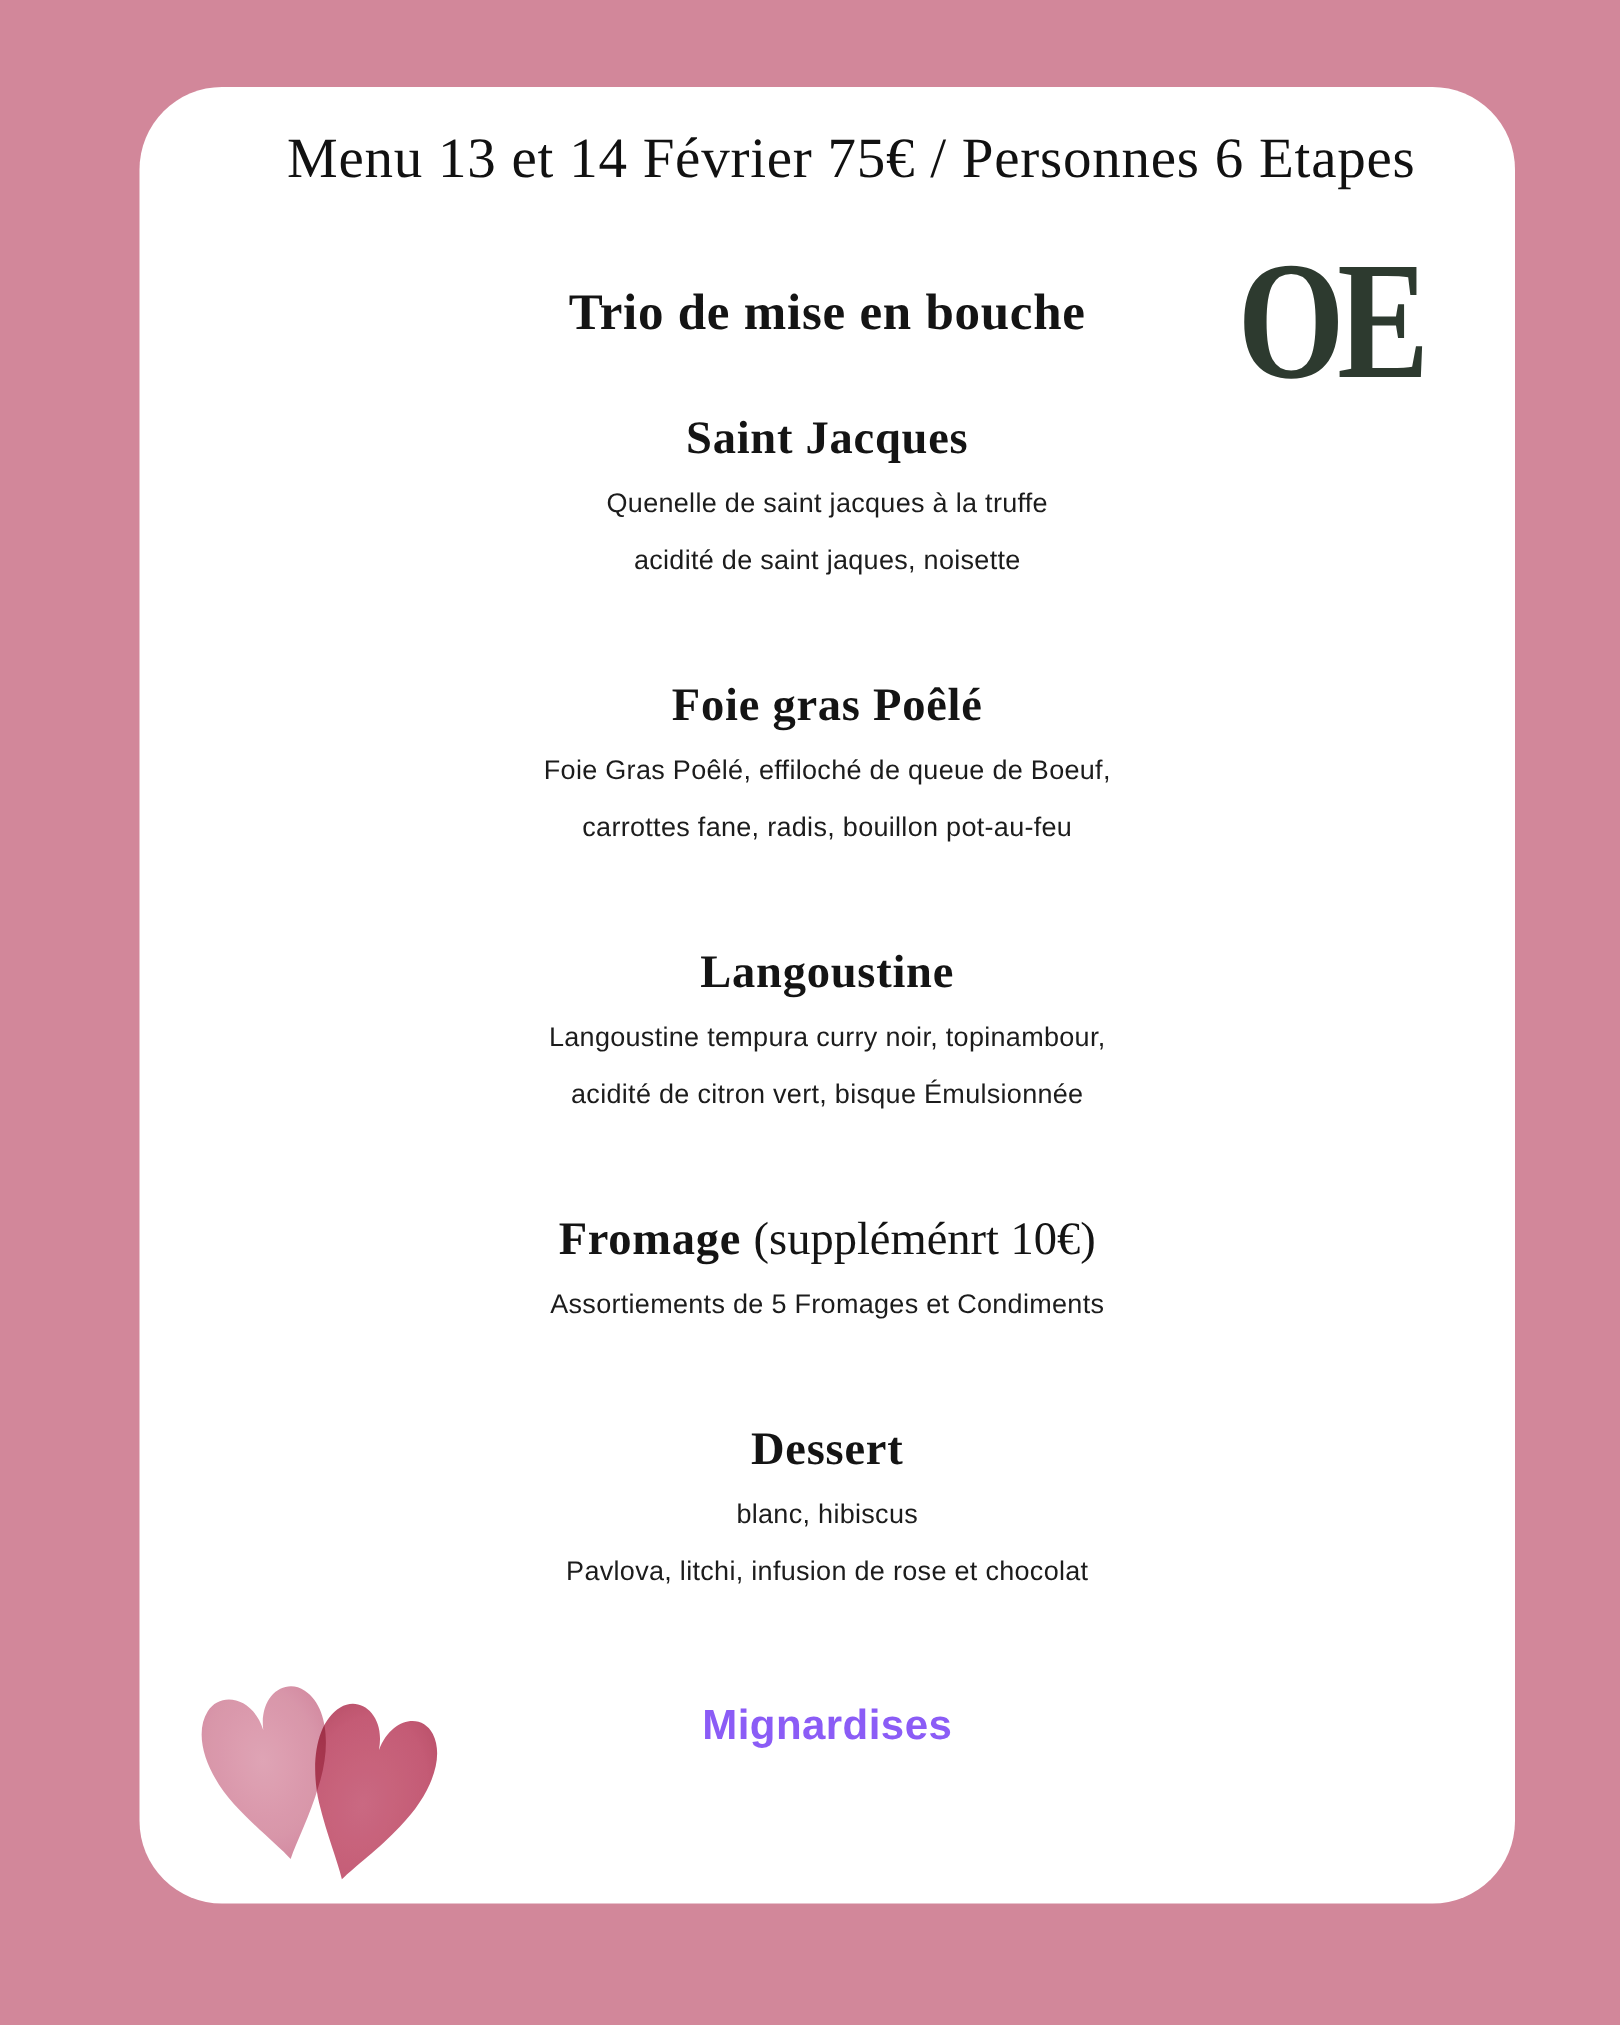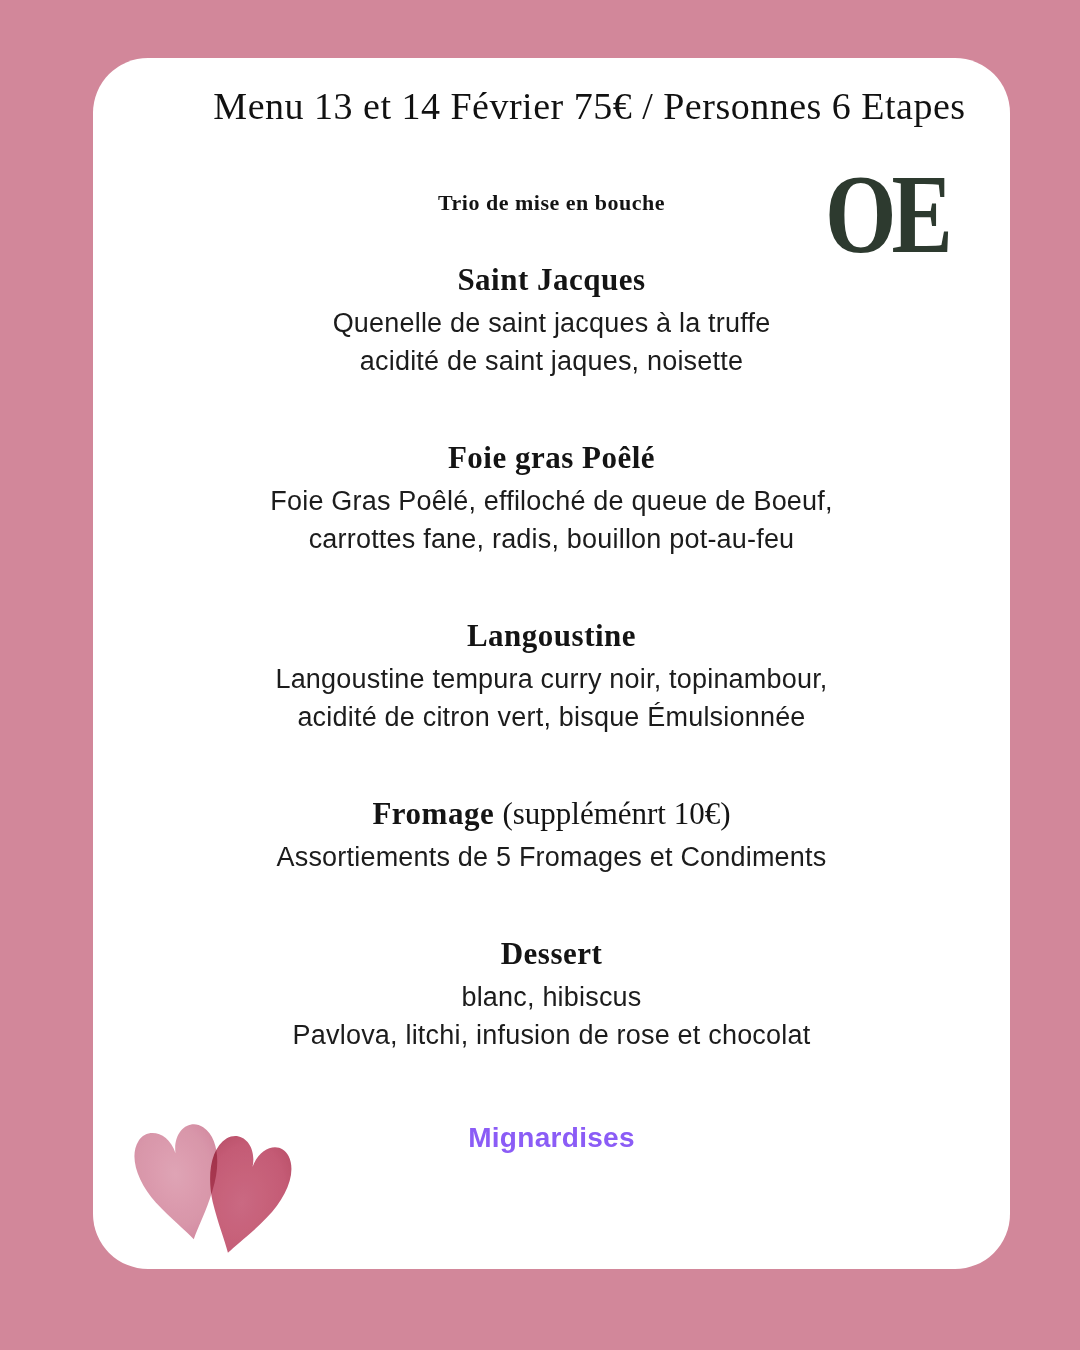--- a/index.html
+++ b/index.html
@@ -21,21 +21,21 @@
     border-radius: 55px;
   }
   .content {
     position: absolute;
     inset: 0;
     text-align: center;
     color: #141414;
   }
   .title {
     position: relative;
-    left: 38px;
+    left: 16px;
     margin: 0;
     padding-top: 26px;
     font-family: "Liberation Serif", serif;
     font-weight: 400;
     font-size: 38px;
     letter-spacing: 0.5px;
     color: #111111;
   }
   .logo {
     position: absolute;
@@ -47,38 +47,38 @@
     line-height: 1;
     letter-spacing: -6px;
     color: #2d3a2f;
     transform: scaleX(0.82);
     transform-origin: right top;
   }
   .intro-heading {
     margin-top: 62px;
     font-family: "Liberation Serif", serif;
     font-weight: 700;
-    font-size: 22px;
+    font-size: 34px;
     letter-spacing: 0.5px;
   }
   .course { margin-top: 60px; }
   .course.first { margin-top: 46px; }
   .course-name {
     margin: 0 0 6px 0;
     font-family: "Liberation Serif", serif;
     font-weight: 700;
     font-size: 31px;
     letter-spacing: 0.5px;
   }
   .course-note {
     font-weight: 400;
     letter-spacing: 0px;
   }
   .course-desc {
-    font-size: 27px;
+    font-size: 18px;
     line-height: 38px;
     letter-spacing: 0.2px;
     color: #1c1c1c;
   }
   .mignardises {
     margin-top: 68px;
     font-weight: 700;
     font-size: 28px;
     letter-spacing: 0.3px;
     color: #8b5cf6;

